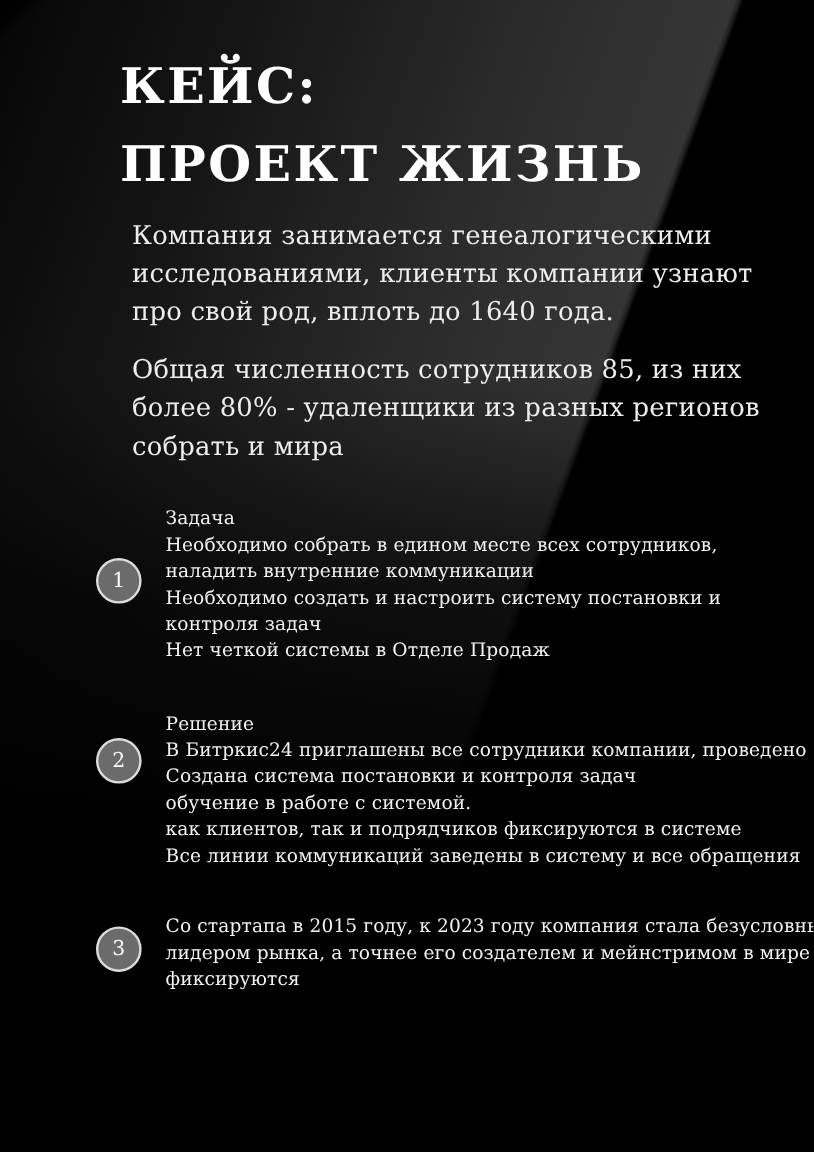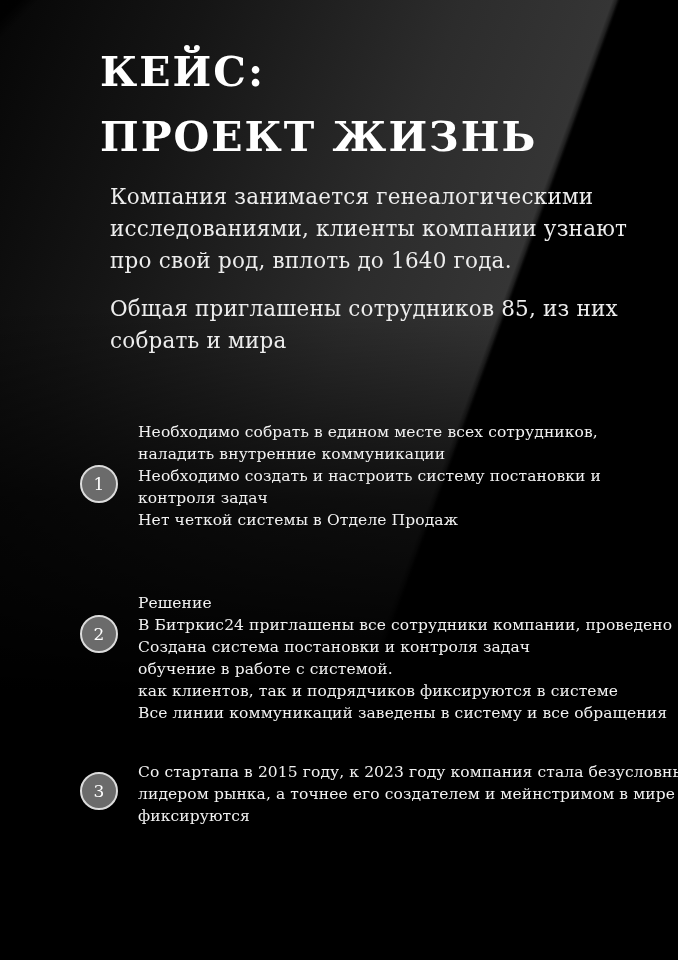--- a/index.html
+++ b/index.html
@@ -92,29 +92,31 @@
     <div>ПРОЕКТ ЖИЗНЬ</div>
   </div>
 
   <div class="para p1">
     <div class="pline">Компания занимается генеалогическими</div>
     <div class="pline">исследованиями, клиенты компании узнают</div>
     <div class="pline">про свой род, вплоть до 1640 года.</div>
   </div>
 
   <div class="para p2">
-    <div class="pline">Общая приглашены сотрудников 85, из них</div>
+    <div class="pline">Общая численность сотрудников 85, из них</div>
+    <div class="pline">более 80% - удаленщики из разных регионов</div>
     <div class="pline">собрать и мира</div>
   </div>
 
   <section class="step s1">
     <div class="badge">
       <span>1</span>
     </div>
     <div class="content">
+      <div class="sline">Задача</div>
       <div class="sline">Необходимо собрать в едином месте всех сотрудников,</div>
       <div class="sline">наладить внутренние коммуникации</div>
       <div class="sline">Необходимо создать и настроить систему постановки и</div>
       <div class="sline">контроля задач</div>
       <div class="sline">Нет четкой системы в Отделе Продаж</div>
     </div>
   </section>
 
   <section class="step s2">
     <div class="badge">

